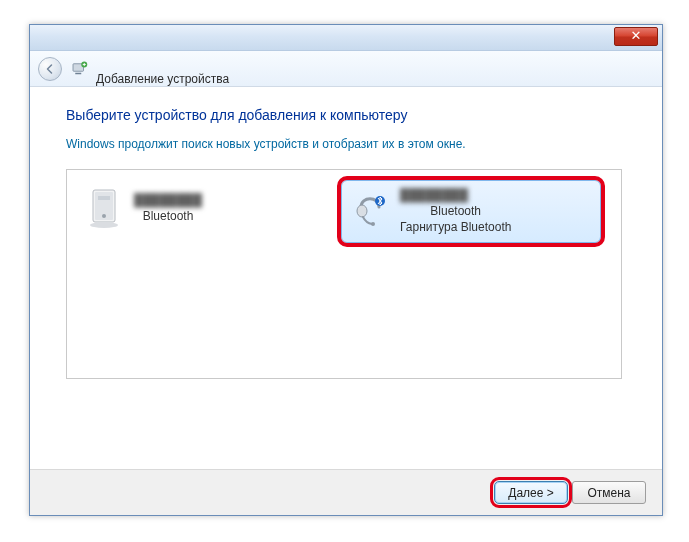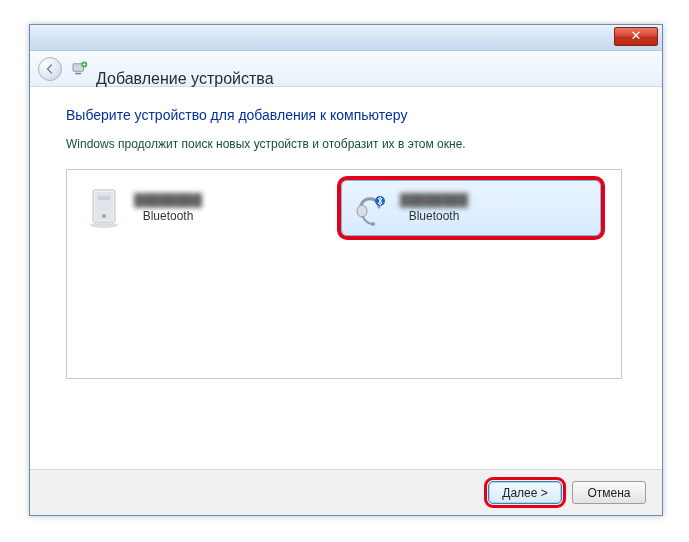--- a/index.html
+++ b/index.html
@@ -60,41 +60,41 @@
     background: radial-gradient(circle at 30% 30%, #fdfdfd, #dfe7f0 60%, #c3cfdd);
     border: 1px solid #a7b5c6;
     display: flex;
     align-items: center;
     justify-content: center;
     cursor: pointer;
   }
   .back-btn svg { width: 12px; height: 12px; }
   .header-title {
     color: #2b2b2b;
-    font-size: 16px;
+    font-size: 12px;
     margin-top: 21px;
   }
   .content {
     background: #fff;
     padding: 20px 40px 0 36px;
     position: absolute;
     top: 62px;
     left: 0;
     right: 0;
     bottom: 46px;
     overflow: hidden;
   }
   .main-title {
     color: #003399;
     font-size: 14px;
     font-weight: normal;
     margin-bottom: 14px;
   }
   .sub-text {
-    color: #14532d;
+    color: #0369a1;
     font-size: 12px;
     margin-bottom: 18px;
   }
   .device-list {
     border: 1px solid #c9c9c9;
     height: 210px;
     background: #fff;
     padding: 10px 8px;
     display: flex;
     gap: 6px;
@@ -149,21 +149,21 @@
     left: 0;
     right: 0;
     bottom: 0;
     height: 46px;
     background: #f0f0f0;
     border-top: 1px solid #d9d9d9;
     display: flex;
     align-items: center;
     justify-content: flex-end;
     padding: 0 16px;
-    gap: 10px;
+    gap: 4px;
   }
   .btn {
     min-width: 74px;
     height: 23px;
     padding: 0 12px;
     background: linear-gradient(to bottom, #fbfbfb, #e3e3e3);
     border: 1px solid #9d9d9d;
     border-radius: 3px;
     font-size: 12px;
     color: #222;
@@ -238,20 +238,21 @@
             <ellipse cx="12" cy="24" rx="5" ry="6" fill="#d9dee4" stroke="#8f9aa6" stroke-width="1"></ellipse>
             <path d="M13 30 Q16 36 22 37" stroke="#8f9aa6" stroke-width="2" fill="none" stroke-linecap="round"></path>
             <circle cx="23" cy="37" r="2" fill="#8f9aa6"></circle>
             <circle cx="30" cy="14" r="5" fill="#1f68c7"></circle>
             <path d="M28 11 L32 16 L30 18 L30 10 L32 12 L28 17" stroke="#fff" stroke-width="1" fill="none"></path>
           </svg>
         </div>
         <div class="device-text">
           <span class="device-name">████████</span>
           <span class="device-line">Bluetooth</span>
+          <span class="device-line">Гарнитура Bluetooth</span>
         </div>
       </div>
 
     </div>
   </div>
 
   <div class="footer">
     <button class="btn focus highlight-red">Далее &gt;</button>
     <button class="btn">Отмена</button>
   </div>

